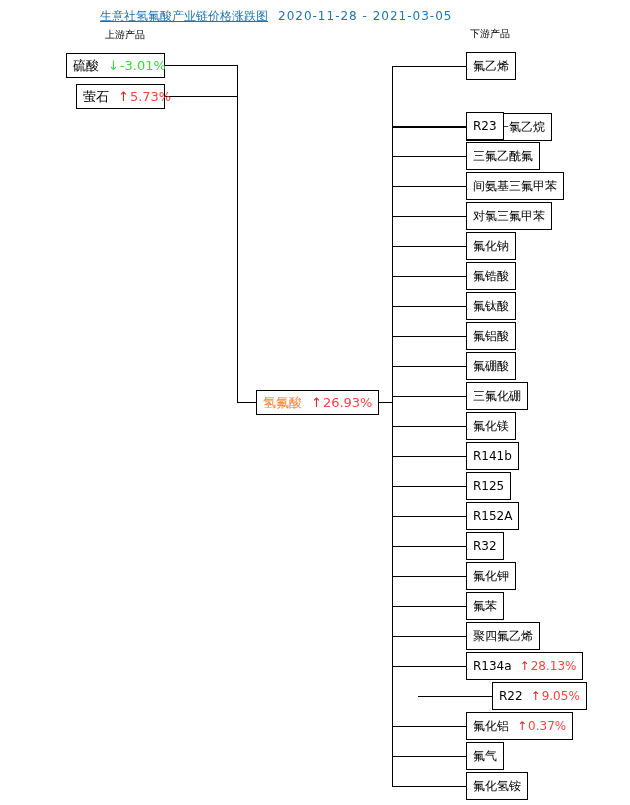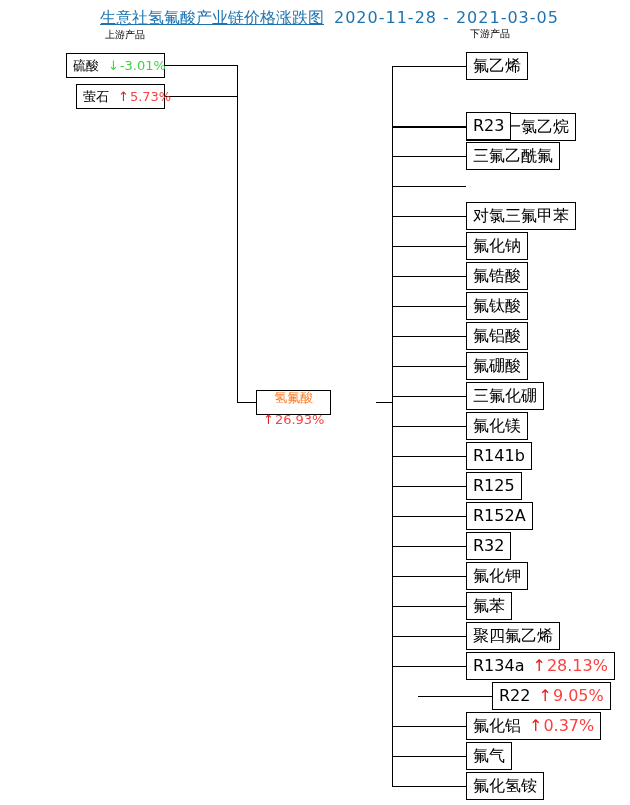--- a/index.html
+++ b/index.html
@@ -1,21 +1,21 @@
 <!DOCTYPE html>
 <html style="--blue: #1E74B0; --up: #FA4242; --up-arrow: #DD2222; --down: #3FD43F; --orange: #FF7F2A; --line: #000000;"><head>
 <meta charset="utf-8">
 <style>
   html,body{margin:0;padding:0;background:#fff;}
   .canvas{
     position:relative;width:630px;height:805px;background:#fff;
     font-family:"DejaVu Sans","Liberation Sans",sans-serif;color:#000;
     overflow:hidden;
   }
-  .title{position:absolute;left:100px;top:8px;font-size:16px;white-space:nowrap;}
+  .title{position:absolute;left:100px;top:8px;font-size:12px;white-space:nowrap;}
   .title-link{color:var(--blue);text-decoration:underline;cursor:pointer;}
   .title-dates{color:var(--blue);margin-left:10px;letter-spacing:1px;}
   .col-label{position:absolute;font-size:10px;color:#000;white-space:nowrap;}
   .col-label.up{left:105px;top:28px;}
   .col-label.down{left:470px;top:27px;}
   .line{position:absolute;background:var(--line);}
   .node-box{
     position:absolute;box-sizing:border-box;height:25px;
     border:1px solid var(--line);background:#fff;
     display:inline-flex;align-items:center;gap:9px;
@@ -30,21 +30,21 @@
   .change.down .val{color:var(--down);}
   .ds-node{
     position:absolute;left:392px;height:24px;
     display:flex;align-items:center;
   }
   .branch-line{width:74px;height:1px;background:var(--line);flex:none;}
   .ds-box{
     box-sizing:border-box;height:28px;
     border:1px solid var(--line);background:#fff;
     display:inline-flex;align-items:center;gap:8px;
-    padding:0 6px;font-size:16px;white-space:nowrap;line-height:1;
+    padding:0 6px;font-size:12px;white-space:nowrap;line-height:1;
   }
 </style>
 </head>
 <body>
 
 <div class="canvas">
 
   <div class="title">
     <a class="title-link">生意社氢氟酸产业链价格涨跌图</a><span class="title-dates">2020-11-28 - 2021-03-05</span>
   </div>
@@ -67,21 +67,21 @@
     </span>
   </div>
   <div class="node-box" style="left:76px;top:84px;width:89px;">
     <span class="node-name">萤石</span>
     <span class="change up">
       <span class="arrow">↑</span>
       <span class="val">5.73%</span>
     </span>
   </div>
 
-  <div class="node-box" style="left:256px;top:390px;flex-direction:column;">
+  <div class="node-box" style="left:256px;top:390px;">
     <span class="node-name orange">氢氟酸</span>
     <span class="change up">
       <span class="arrow">↑</span>
       <span class="val">26.93%</span>
     </span>
   </div>
 
   <div id="downstream-list">
       <div class="ds-node" style="top: 54px;">
       <span class="branch-line"></span>
@@ -106,20 +106,24 @@
     </div>
       <div class="ds-node" style="top: 144px;">
       <span class="branch-line"></span>
       <span class="ds-box">
         <span class="node-name">三氟乙酰氟</span>
 
       </span>
     </div>
       <div class="ds-node" style="top: 174px;">
       <span class="branch-line"></span>
+      <span class="ds-box">
+        <span class="node-name">间氨基三氟甲苯</span>
+
+      </span>
     </div>
       <div class="ds-node" style="top: 204px;">
       <span class="branch-line"></span>
       <span class="ds-box">
         <span class="node-name">对氯三氟甲苯</span>
 
       </span>
     </div>
       <div class="ds-node" style="top: 234px;">
       <span class="branch-line"></span>

